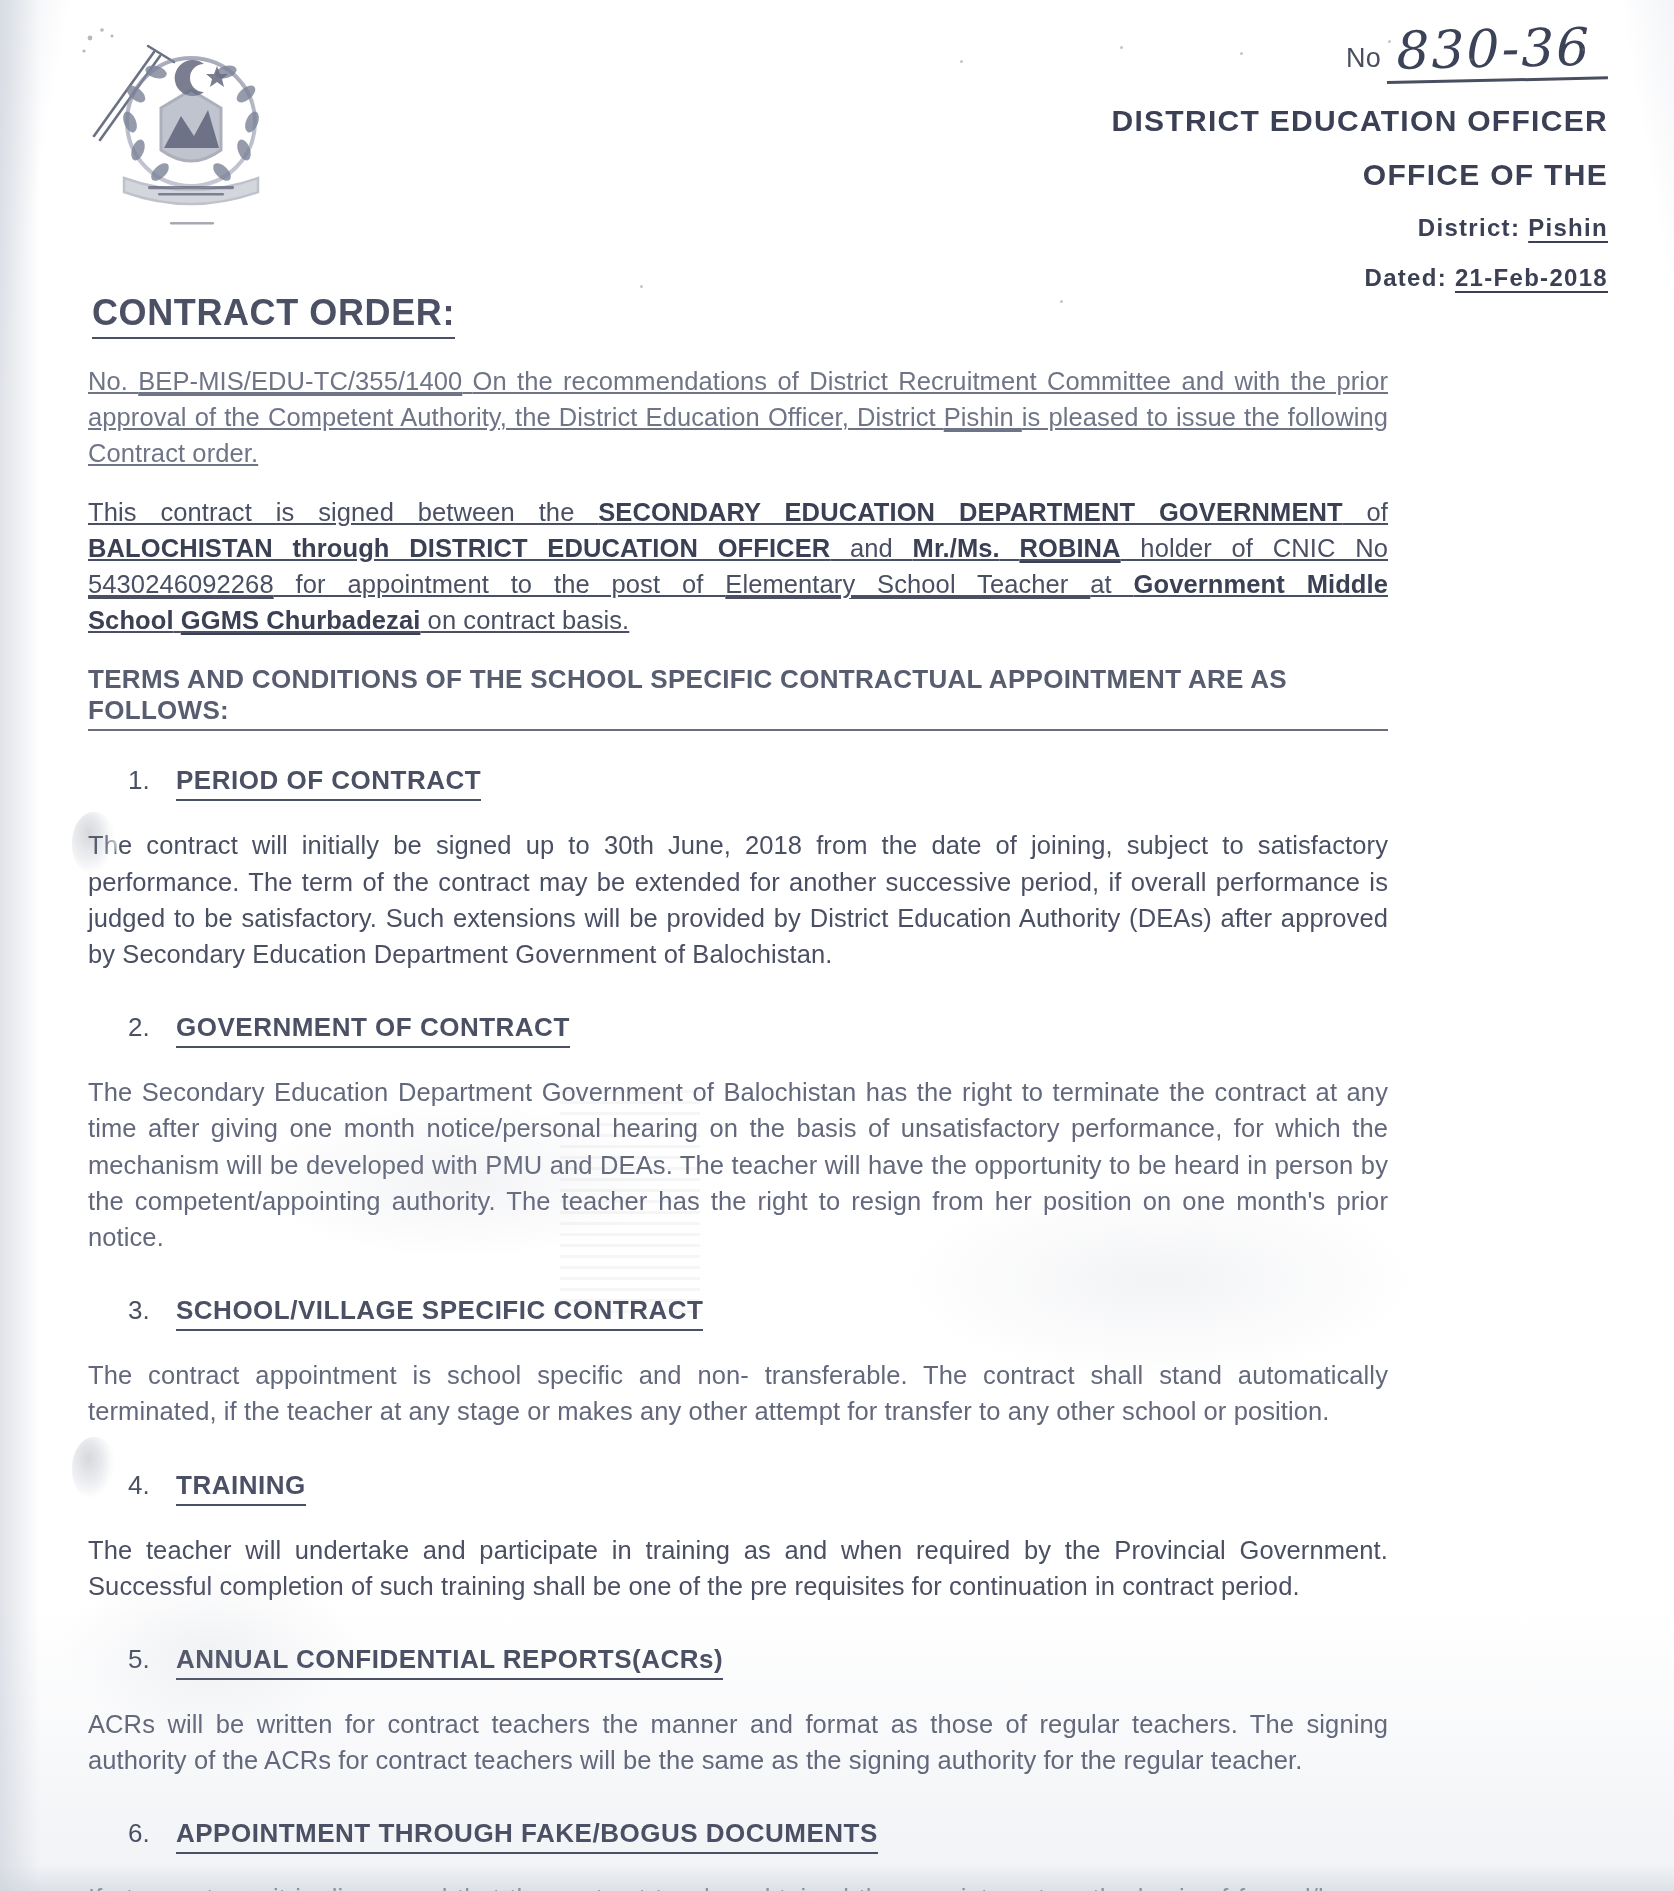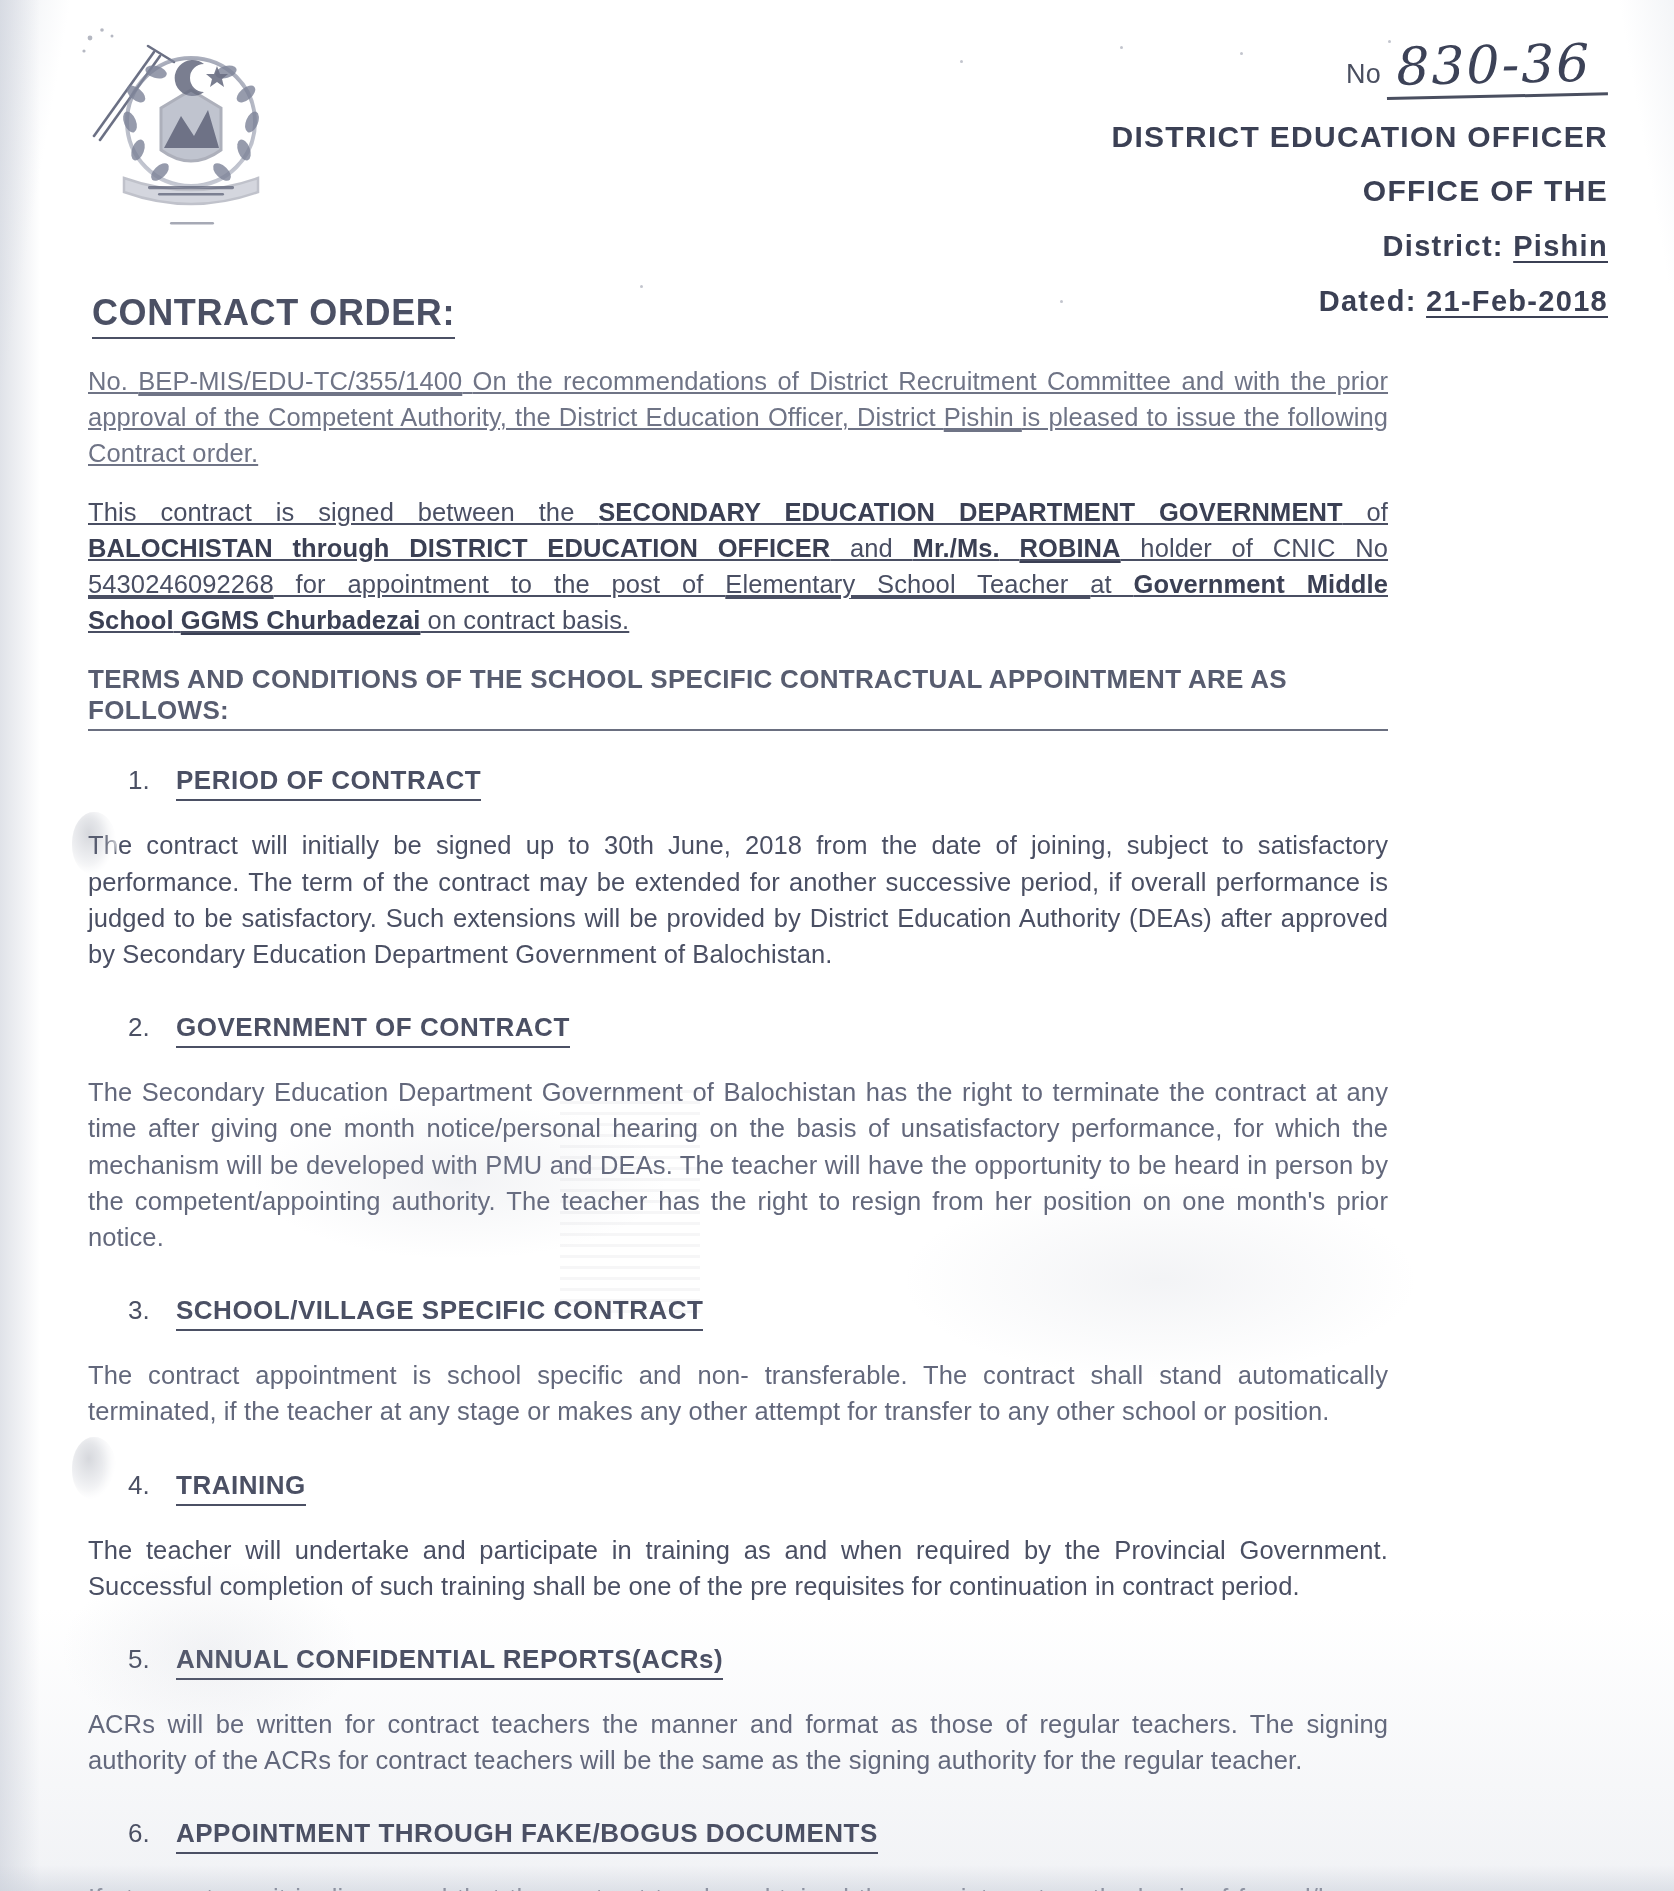--- a/index.html
+++ b/index.html
@@ -38,21 +38,21 @@
     top: 18px;
     width: 110px;
     height: 128px;
     pointer-events: none;
   }
   .staple svg { display:block; width:100%; height:100%; }
 
   .header-block {
     position: absolute;
     right: 66px;
-    top: 28px;
+    top: 12px;
     width: 680px;
     text-align: right;
   }
   .no-line {
     display: flex;
     justify-content: flex-end;
     align-items: flex-end;
     gap: 6px;
     height: 72px;
   }
@@ -76,21 +76,21 @@
   }
   .hdr-line {
     font-size: 30px;
     font-weight: bold;
     letter-spacing: 1.3px;
     color: #3b4054;
     margin-top: 20px;
     white-space: nowrap;
   }
   .hdr-line.sub {
-    font-size: 29px;
+    font-size: 24px;
     margin-top: 22px;
   }
   .hdr-line .ul {
     text-decoration: underline;
     text-underline-offset: 5px;
     text-decoration-thickness: 2px;
   }
 
   
   .body-wrap {

